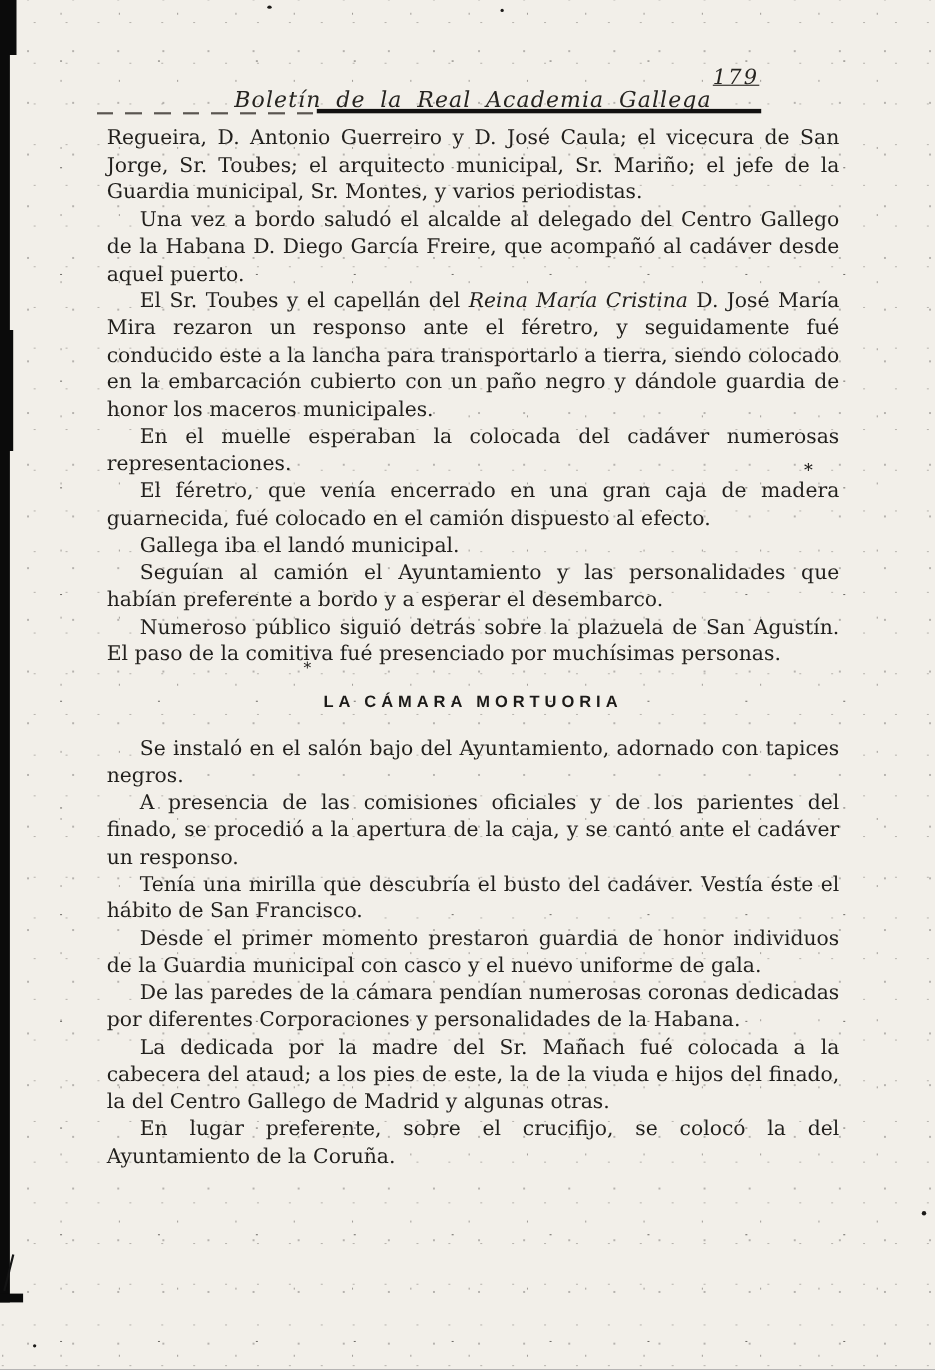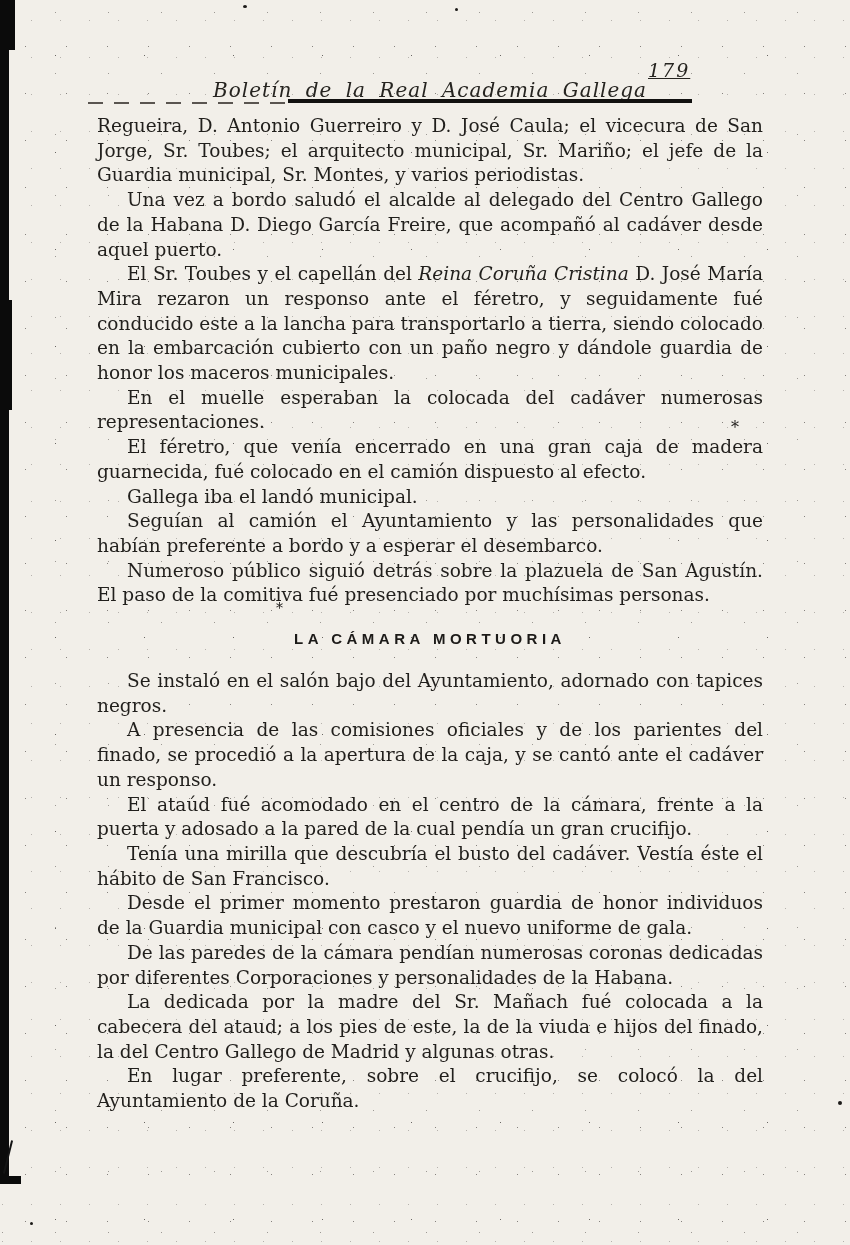--- a/index.html
+++ b/index.html
@@ -79,32 +79,31 @@
 
   <div class="journal-title">Boletín de la Real Academia Gallega</div>
   <div class="page-number">179</div>
   <div class="rule-dashed"></div>
   <div class="rule-solid"></div>
 
   <div class="text-block">
     <div id="section1">
         <p><span>Regueira, D. Antonio Guerreiro y D. José Caula; el vicecura de San Jorge, Sr. Toubes; el arquitecto municipal, Sr. Mariño; el jefe de la Guardia municipal, Sr. Montes, y varios periodistas.</span></p>
         <p class="indent"><span>Una vez a bordo saludó el alcalde al delegado del Centro Gallego de la Habana D. Diego García Freire, que acompañó al cadáver desde aquel puerto.</span></p>
-        <p class="indent"><span>El Sr. Toubes y el capellán del </span><i>Reina Coruña Cristina</i><span> D. José María Mira rezaron un responso ante el féretro, y seguidamente fué conducido este a la lancha para transportarlo a tierra, siendo colocado en la embarcación cubierto con un paño negro y dándole guardia de honor los maceros municipales.</span></p>
+        <p class="indent"><span>El Sr. Toubes y el capellán del </span><i>Reina María Cristina</i><span> D. José María Mira rezaron un responso ante el féretro, y seguidamente fué conducido este a la lancha para transportarlo a tierra, siendo colocado en la embarcación cubierto con un paño negro y dándole guardia de honor los maceros municipales.</span></p>
         <p class="indent"><span>En el muelle esperaban la colocada del cadáver numerosas representaciones.</span></p>
         <p class="indent"><span>El féretro, que venía encerrado en una gran caja de madera guarnecida, fué colocado en el camión dispuesto al efecto.</span></p>
         <p class="indent"><span>Gallega iba el landó municipal.</span></p>
         <p class="indent"><span>Seguían al camión el Ayuntamiento y las personalidades que habían preferente a bordo y a esperar el desembarco.</span></p>
         <p class="indent"><span>Numeroso público siguió detrás sobre la plazuela de San Agustín. El paso de la comitiva fué presenciado por muchísimas personas.</span></p>
       </div>
     <h2 class="section-heading">LA CÁMARA MORTUORIA</h2>
     <div id="section2">
         <p class="indent"><span>Se instaló en el salón bajo del Ayuntamiento, adornado con tapices negros.</span></p>
         <p class="indent"><span>A presencia de las comisiones oficiales y de los parientes del finado, se procedió a la apertura de la caja, y se cantó ante el cadáver un responso.</span></p>
-        <p class="indent"><span>El ataúd fué acomodado en el centro de la cámara, frente a la puerta y adosado a la pared de la cual pendía un gran crucifijo.</span></p>
         <p class="indent"><span>Tenía una mirilla que descubría el busto del cadáver. Vestía éste el hábito de San Francisco.</span></p>
         <p class="indent"><span>Desde el primer momento prestaron guardia de honor individuos de la Guardia municipal con casco y el nuevo uniforme de gala.</span></p>
         <p class="indent"><span>De las paredes de la cámara pendían numerosas coronas dedicadas por diferentes Corporaciones y personalidades de la Habana.</span></p>
         <p class="indent"><span>La dedicada por la madre del Sr. Mañach fué colocada a la cabecera del ataud; a los pies de este, la de la viuda e hijos del finado, la del Centro Gallego de Madrid y algunas otras.</span></p>
         <p class="indent"><span>En lugar preferente, sobre el crucifijo, se colocó la del Ayuntamiento de la Coruña.</span></p>
       </div>
   </div>
 
   <div class="mark mark-star-right">*</div>
   <div class="mark mark-star-left">*</div>

